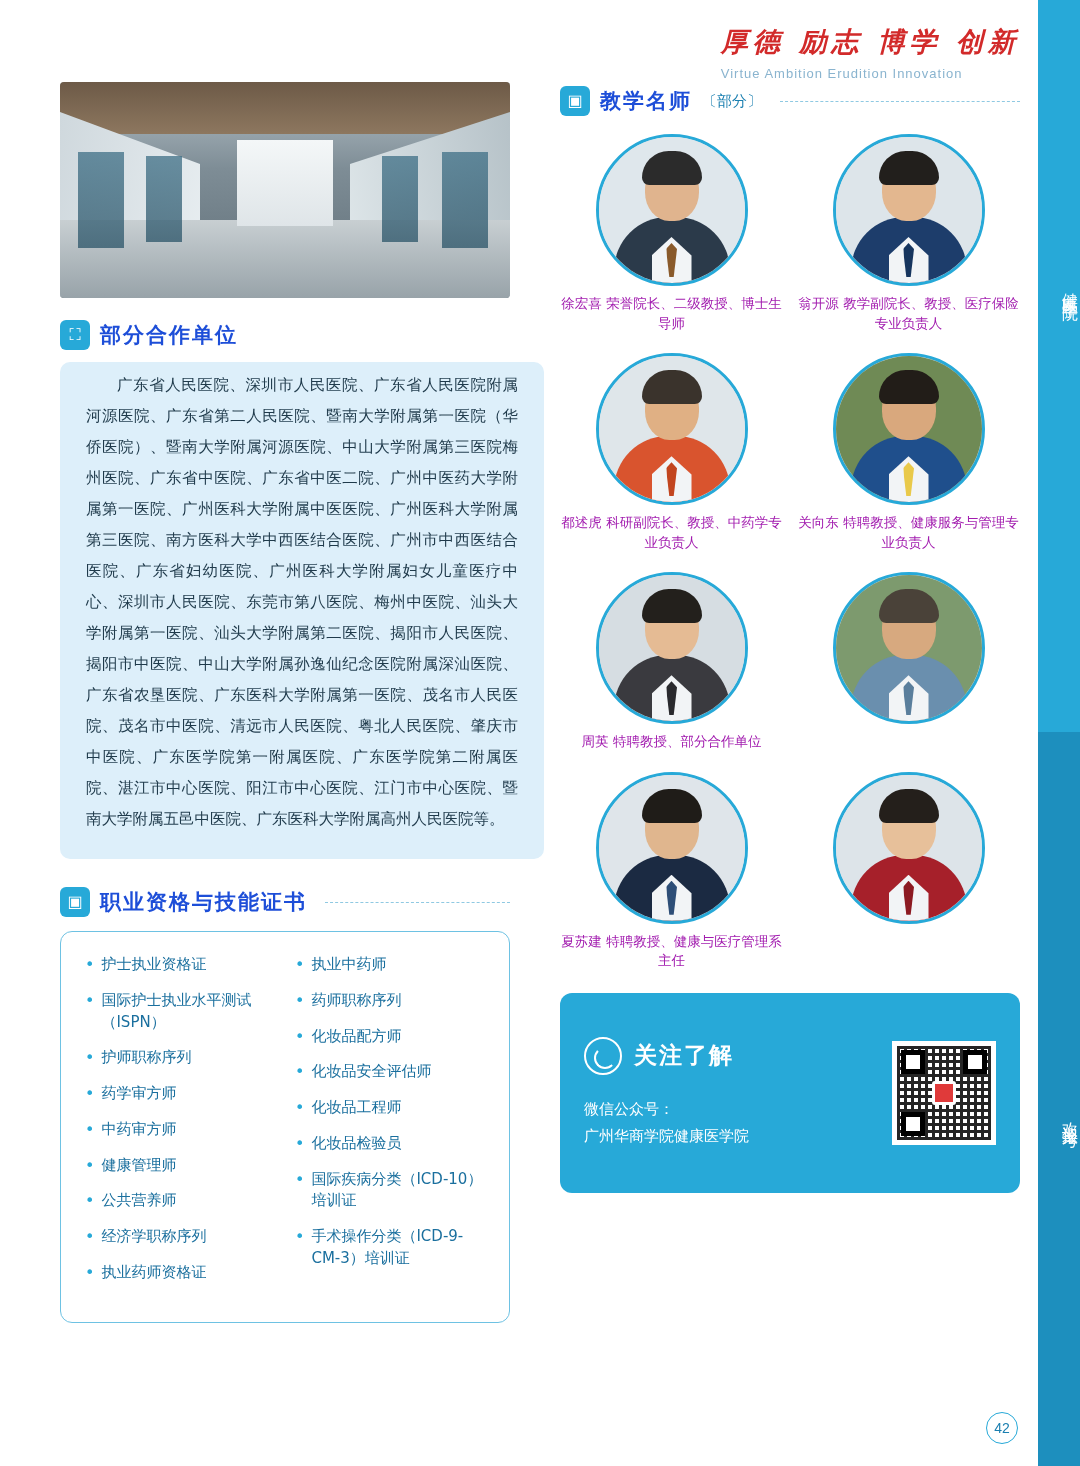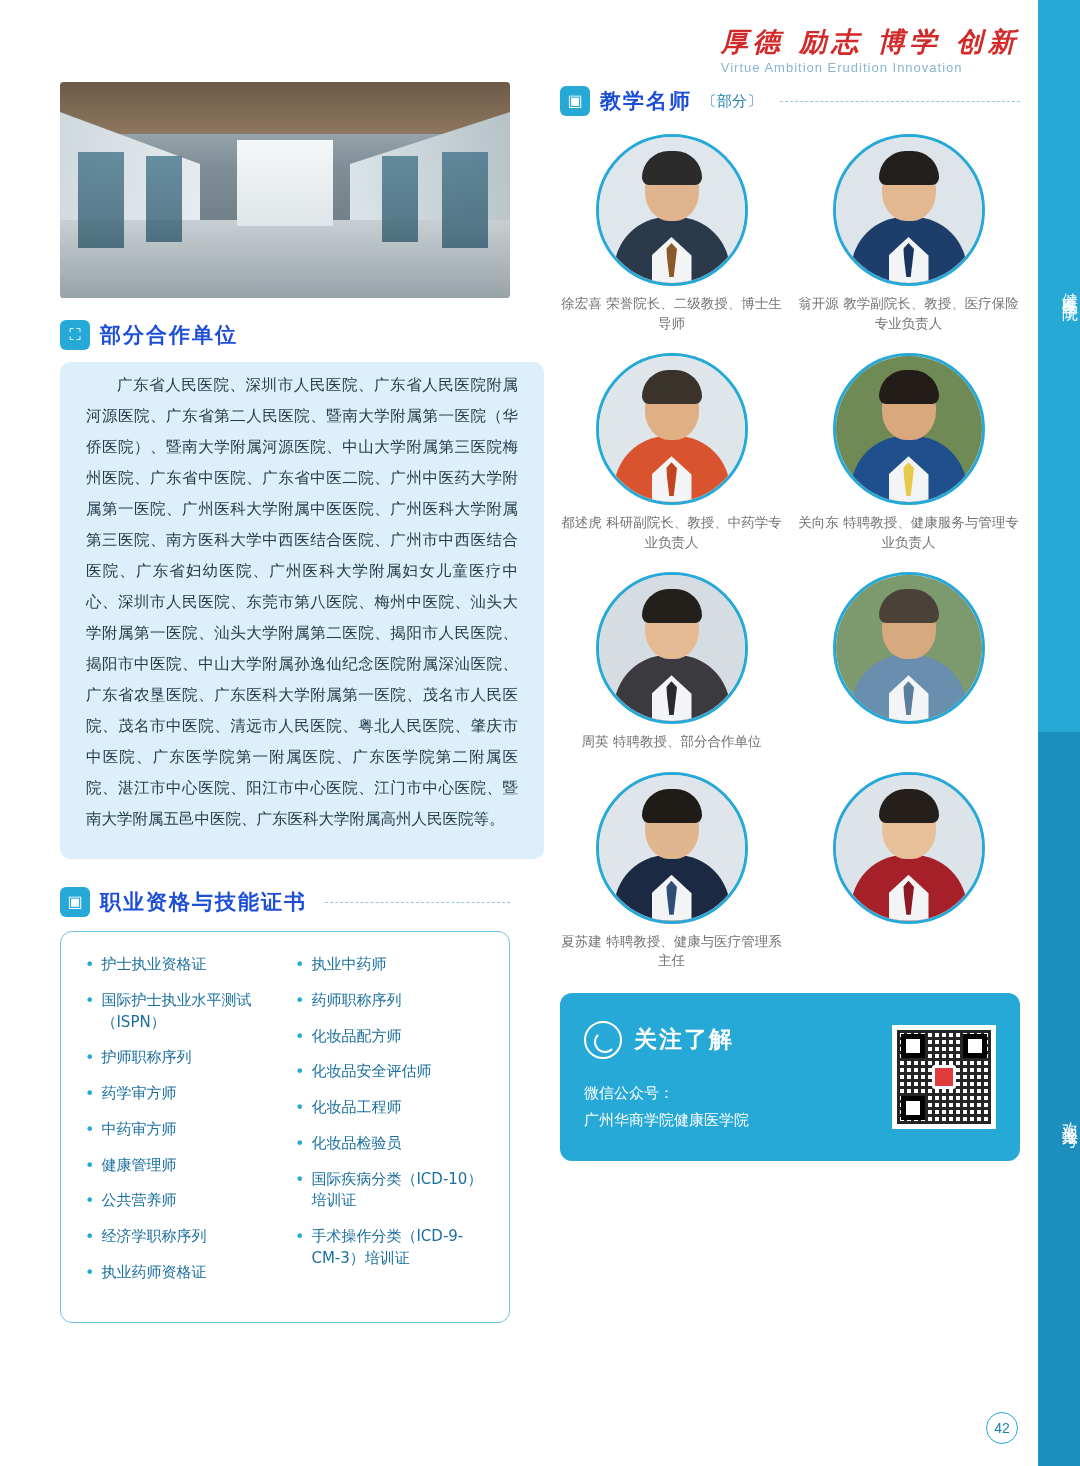--- a/index.html
+++ b/index.html
@@ -30,20 +30,21 @@
   
   .slogan {
     position: absolute; top: 24px; right: 60px; 
   }
   .slogan .cn {
     font-family: "DejaVu Serif", serif;
     font-size: 27px; color: #d22a2a; font-weight: bold;
     font-style: italic; letter-spacing: 5px;
   }
   .slogan .en {
+    margin-top: 6px;
     font-size: 13px; color: #8ab4cf; letter-spacing: 1px;
   }
 
   
   .left-col {
     position: absolute; left: 60px; top: 82px; width: 450px;
   }
   .photo {
     width: 450px; height: 216px; border-radius: 4px; overflow: hidden;
     position: relative;
@@ -152,28 +153,28 @@
     position: absolute; left: 50%; bottom: 0; width: 40px; height: 46px;
     transform: translateX(-50%); background: #f2f4f6;
     clip-path: polygon(50% 0, 100% 40%, 100% 100%, 0 100%, 0 40%);
   }
   .t-tie {
     position: absolute; left: 50%; bottom: 6px; width: 11px; height: 34px;
     transform: translateX(-50%);
     clip-path: polygon(50% 0, 100% 18%, 70% 100%, 30% 100%, 0 18%);
   }
   .t-name {
-    margin-top: 8px; font-size: 13.5px; line-height: 1.45; color: #737373;
+    margin-top: 8px; font-size: 13.5px; line-height: 1.45; color: #a21caf;
     font-family: "DejaVu Sans", sans-serif;
   }
 
   
   .follow {
     margin-top: 22px; background: #27a9d8; border-radius: 12px;
-    width: 460px; height: 168px; padding: 22px 24px;
+    width: 460px; height: 200px; padding: 22px 24px;
     display: flex; justify-content: space-between; align-items: center;
   }
   .follow-left { color: #fff; }
   .follow-head { display: flex; align-items: center; gap: 12px; }
   .follow-logo {
     width: 38px; height: 38px; border-radius: 50%;
     border: 2.5px solid #fff; position: relative;
   }
   .follow-logo::after {
     content: ""; position: absolute; left: 8px; top: 8px;

